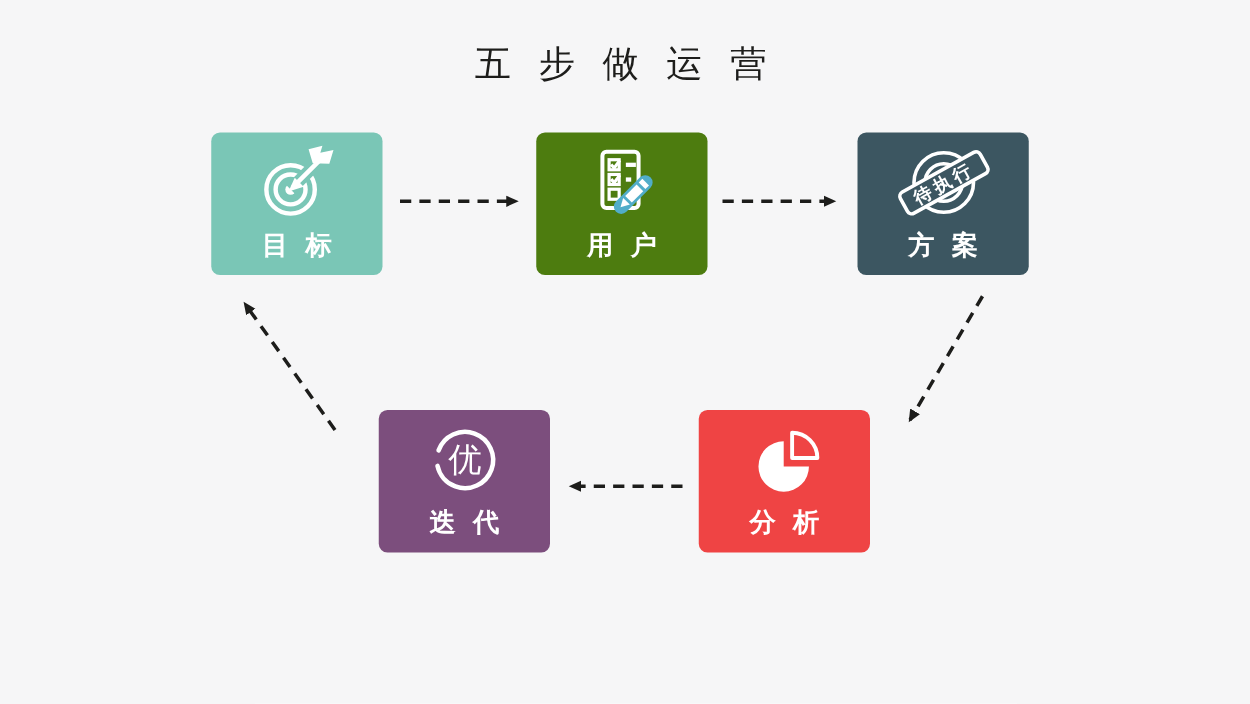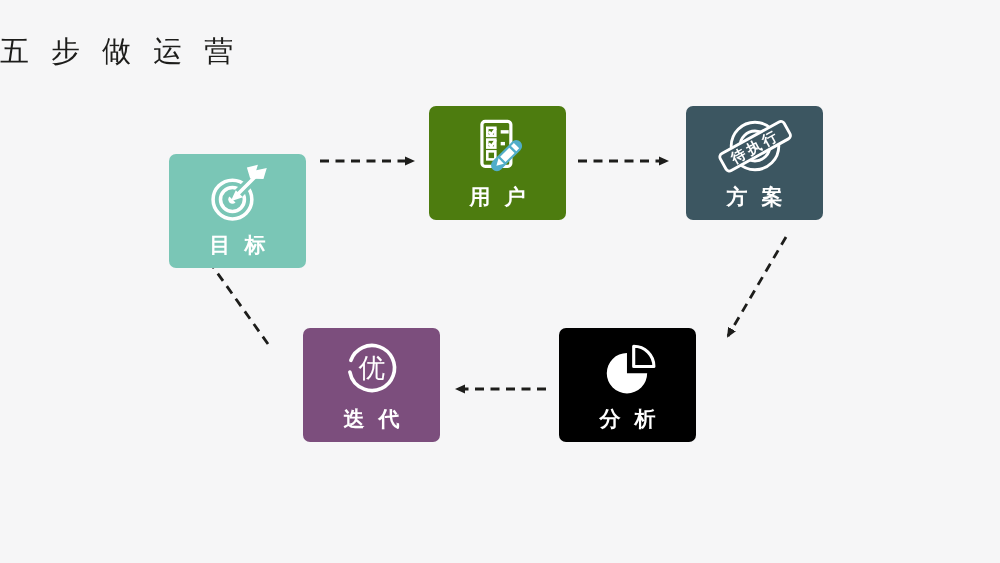--- a/index.html
+++ b/index.html
@@ -7,36 +7,36 @@
     width:1000px;height:563px;
     font-family:"Liberation Sans","DejaVu Sans",sans-serif;
     overflow:hidden;
   }
   .canvas{
     position:relative;width:1000px;height:563px;
     background:#F6F6F7;
   }
   .title{
     position:absolute;top:32px;left:0;width:1000px;
-    margin:0;text-align:left;
+    margin:0;text-align:center;
     font-size:29px;font-weight:300;letter-spacing:7px;
     color:#1D1D1B;
   }
   #arrow-layer{
     position:absolute;top:0;left:0;width:1000px;height:563px;
     pointer-events:none;
   }
   .box{
     position:absolute;width:137px;height:114px;
     border-radius:7px;
     display:flex;flex-direction:column;align-items:center;
     justify-content:space-between;
     padding:6px 0 13px 0;box-sizing:border-box;
   }
-  .box-goal{left:169px;top:106px;margin-top:48px;}
+  .box-goal{left:169px;top:106px;}
   .box-user{left:429px;top:106px;}
   .box-plan{left:686px;top:106px;}
   .box-analysis{left:559px;top:328px;}
   .box-iterate{left:303px;top:328px;}
   .icon{display:flex;align-items:center;justify-content:center;height:68px;}
   .icon svg{overflow:visible;display:block;}
   .label{
     color:#ffffff;font-weight:bold;font-size:21px;letter-spacing:4px;
     padding-left:4px; 
     line-height:1;
@@ -111,21 +111,21 @@
         <circle cx="28" cy="28" r="13.5" stroke="#fff" stroke-width="2.6"></circle>
         <g transform="rotate(-29 28 28)">
           <rect x="-5" y="19.5" width="66" height="17.5" rx="3.5" stroke="#fff" stroke-width="2.6" fill="#3C5661"></rect>
           <text class="stamp-text" x="28" y="33" text-anchor="middle" font-size="13" letter-spacing="3" fill="#fff">待执行</text>
         </g>
       </svg>
     </span>
     <span class="label">方 案</span>
   </div>
 
-  <div class="box box-analysis" style="background-color: #000000;">
+  <div class="box box-analysis" style="background-color: #ef4444;">
     <span class="icon">
       <svg viewBox="0 0 56 56" width="58" height="58" fill="none" xmlns="http://www.w3.org/2000/svg">
         <path d="M27,33 L27,13.5 A19.5,19.5 0 1 0 46.5,33 Z" fill="#fff"></path>
         <path d="M33.5,26.5 L33.5,7 A19.5,19.5 0 0 1 53,26.5 Z" stroke="#fff" stroke-width="3" stroke-linejoin="round"></path>
       </svg>
     </span>
     <span class="label">分 析</span>
   </div>
 
   <div class="box box-iterate" style="background-color: rgb(124, 78, 125);">

